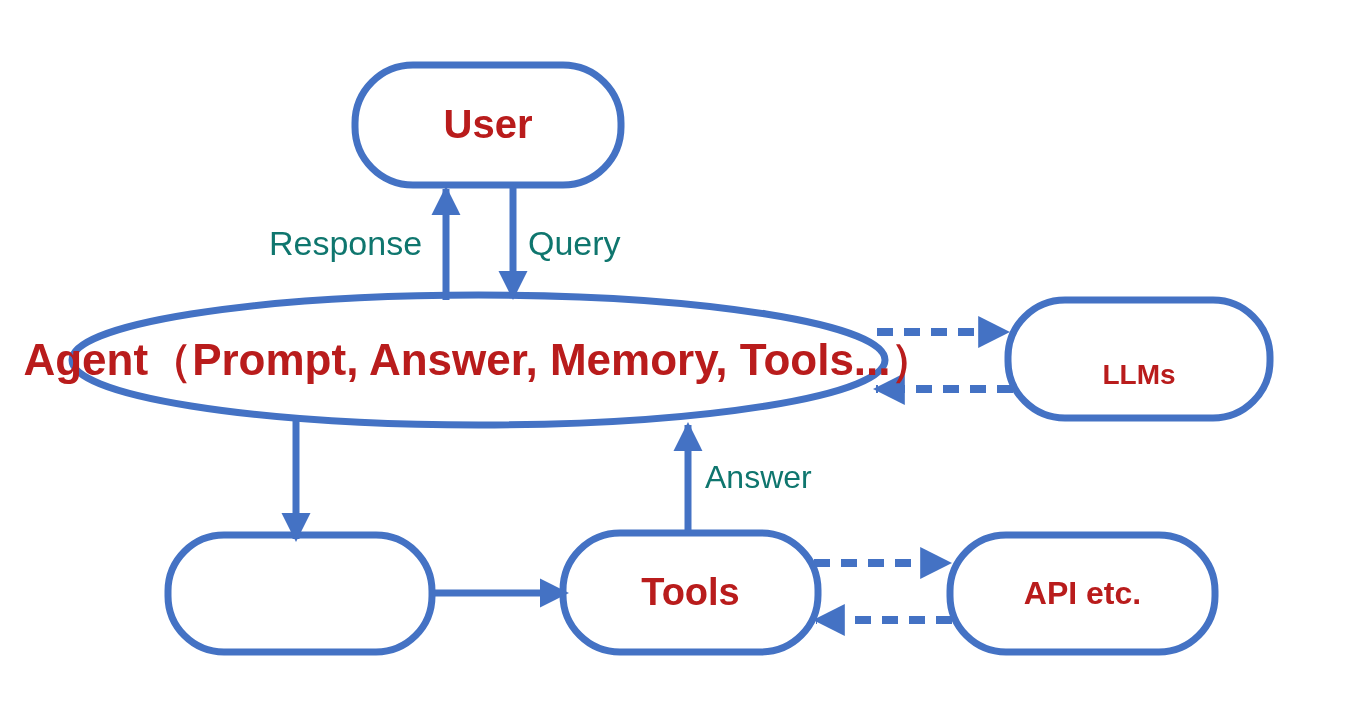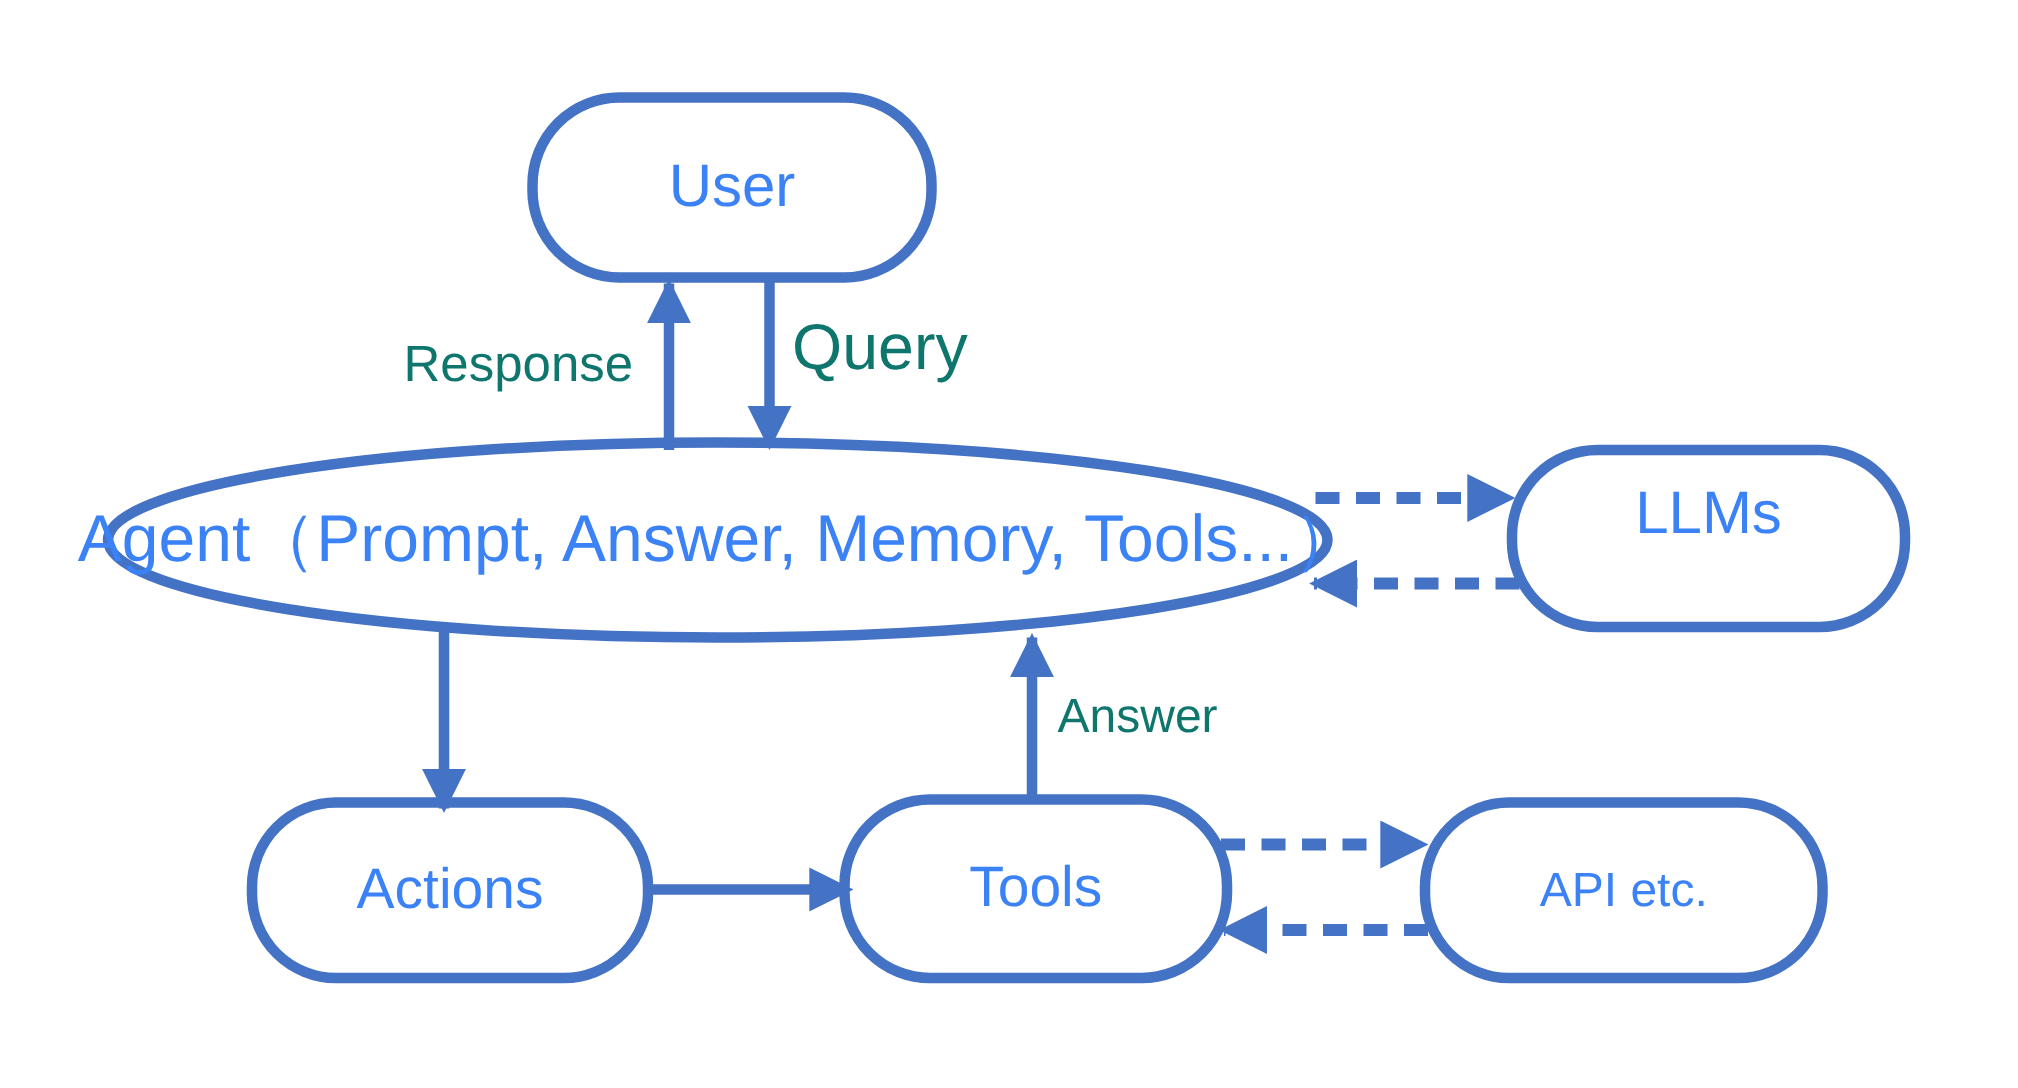--- a/index.html
+++ b/index.html
@@ -21,44 +21,44 @@
     top: 0;
     width: 1345px;
     height: 725px;
   }
   .node-label {
     position: absolute;
     display: flex;
     align-items: center;
     justify-content: center;
     text-align: center;
-    color: #3b82f6;
-    font-weight: 400;
+    color: #b91c1c;
+    font-weight: 700;
     line-height: 1.08;
     white-space: pre;
     pointer-events: none;
   }
   .edge-label {
     position: absolute;
     color: #0f766e;
     font-weight: 400;
     white-space: nowrap;
     pointer-events: none;
   }
   #lbl-user      { left: 355px; top: 65px;  width: 266px; height: 120px; font-size: 40px; }
   #lbl-agent     { left: 75px;  top: 312px; width: 808px; height: 96px;  font-size: 44px; flex-direction: row; }
   #lbl-agent .l1 { display:block; }
   #lbl-agent .l2 { display:block; }
-  #lbl-llms      { left: 1008px; top: 284px; width: 262px; height: 118px; font-size: 40px; }
+  #lbl-llms      { left: 1008px; top: 316px; width: 262px; height: 118px; font-size: 28px; }
   #lbl-actions   { left: 168px; top: 535px; width: 264px; height: 117px; font-size: 38px; }
   #lbl-tools     { left: 563px; top: 533px; width: 255px; height: 119px; font-size: 38px; }
   #lbl-api       { left: 950px; top: 535px; width: 265px; height: 117px; font-size: 32px; }
 
   #lbl-response  { left: 269px; top: 224px; font-size: 34px; }
-  #lbl-query     { left: 528px; top: 208px; font-size: 43px; }
+  #lbl-query     { left: 528px; top: 224px; font-size: 34px; }
   #lbl-answer    { left: 705px; top: 459px; font-size: 32px; }
 </style>
 </head>
 <body>
 
 <div id="canvas">
 
   <svg id="diagram-svg" viewBox="0 0 1345 725" xmlns="http://www.w3.org/2000/svg">
     <defs>
       <marker id="arrow-solid" viewBox="0 0 10 10" refX="9" refY="5" markerWidth="4.2" markerHeight="4.2" orient="auto-start-reverse">
@@ -102,21 +102,20 @@
 
   <div class="node-label" id="lbl-user">User</div>
 
   <div class="node-label" id="lbl-agent">
     <span class="l1">Agent</span>
     <span class="l2">（Prompt, Answer, Memory, Tools...）</span>
   </div>
 
   <div class="node-label" id="lbl-llms">LLMs</div>
 
-  <div class="node-label" id="lbl-actions">Actions</div>
 
   <div class="node-label" id="lbl-tools">Tools</div>
 
   <div class="node-label" id="lbl-api">API etc.</div>
 
   <div class="edge-label" id="lbl-response">Response</div>
 
   <div class="edge-label" id="lbl-query">Query</div>
 
   <div class="edge-label" id="lbl-answer">Answer</div>

